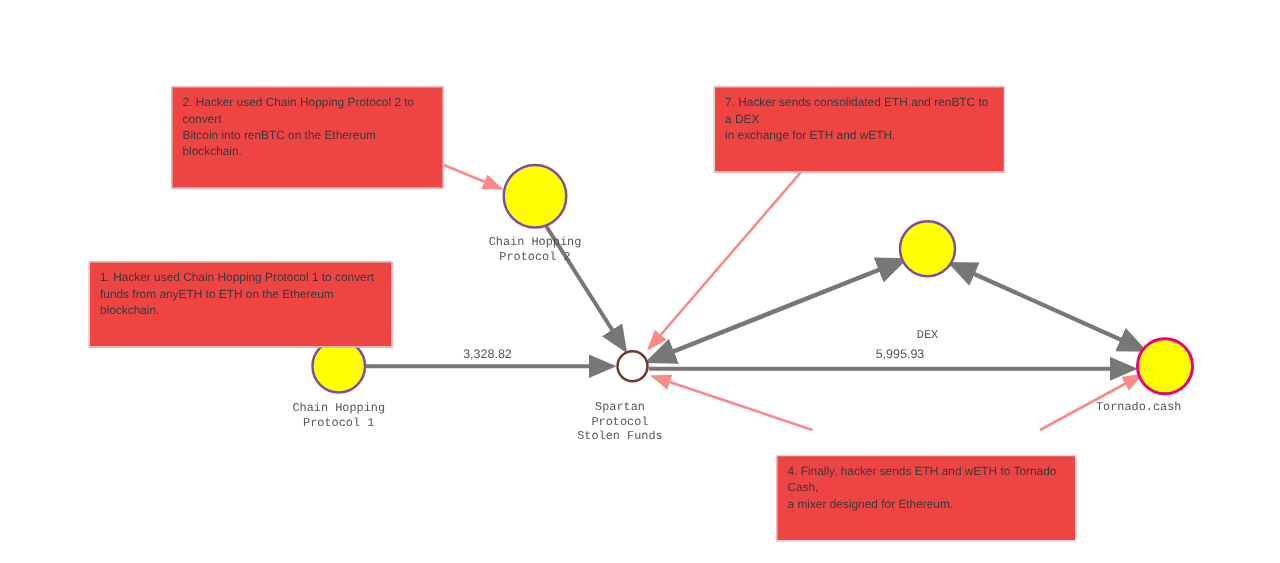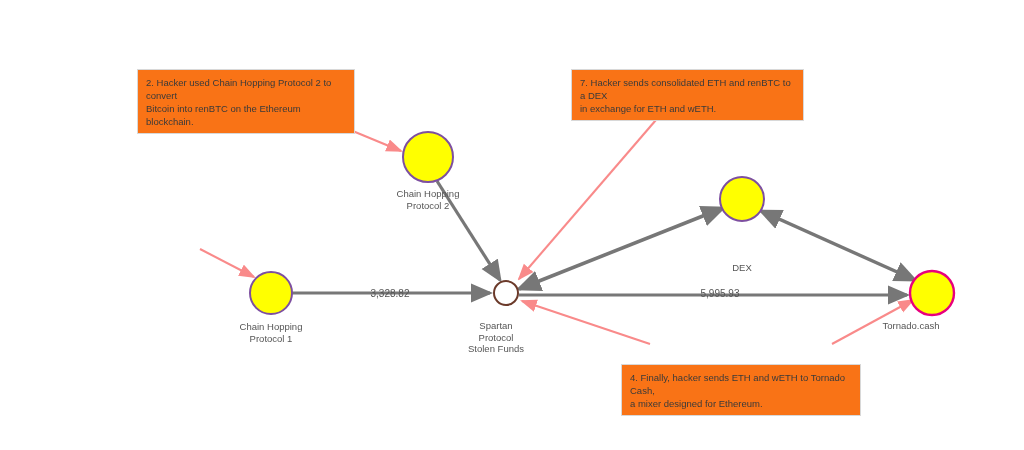--- a/index.html
+++ b/index.html
@@ -23,46 +23,45 @@
   }
   .graph-svg {
     position: absolute;
     left: 0;
     top: 0;
     width: 1024px;
     height: 450px;
   }
   .callout {
     position: absolute;
-    background: #f97316;
+    background: #ef4444;
     border: 1px solid #d8d8d8;
     color: #3a3a3a;
     font-size: 9.5px;
     line-height: 1.38;
-    padding: 6px 8px 5px 8px;
+    padding: 6px 8px 22px 8px;
     box-sizing: border-box;
     white-space: pre-line;
     font-family: "Liberation Sans", sans-serif;
   }
   .node-label {
     position: absolute;
     color: #555555;
     font-size: 9.5px;
     line-height: 1.22;
     text-align: center;
     white-space: pre-line;
-    font-family: Liberation Sans, sans-serif;
+    font-family: Liberation Mono, monospace;
   }
   .edge-label {
     position: absolute;
     color: #555555;
     font-size: 10px;
     text-align: center;
     font-family: "Liberation Sans", sans-serif;
-    margin-top: 10px;
   }
 </style>
 </head>
 <body>
 
 <div id="canvas">
 
   <svg class="graph-svg" viewBox="0 0 1024 450">
     <defs>
       <marker id="gray-arrow" markerWidth="7" markerHeight="7" refX="6" refY="3" orient="auto" markerUnits="strokeWidth">
@@ -121,20 +120,22 @@
 Protocol 2</div>
   <div class="node-label" style="left:436px; top:320px; width:120px;">Spartan
 Protocol
 Stolen Funds</div>
   <div class="node-label" style="left:682px; top:226px; width:120px;margin-top:36px;">DEX</div>
   <div class="node-label" style="left:851px; top:320px; width:120px;text-align:center;">Tornado.cash</div>
 
   <div class="edge-label" style="left:350px; top:278px; width:80px;">3,328.82</div>
   <div class="edge-label" style="left:680px; top:278px; width:80px;">5,995.93</div>
 
+  <div class="callout" style="left:71px; top:209px; width:243px;">1. Hacker used Chain Hopping Protocol 1 to convert
+funds from anyETH to ETH on the Ethereum blockchain.</div>
   <div class="callout" style="left:137px; top:69px; width:218px;">2. Hacker used Chain Hopping Protocol 2 to convert
 Bitcoin into renBTC on the Ethereum blockchain.</div>
   <div class="callout" style="left:571px; top:69px; width:233px;">7. Hacker sends consolidated ETH and renBTC to a DEX
 in exchange for ETH and wETH.</div>
   <div class="callout" style="left:621px; top:364px; width:240px;">4. Finally, hacker sends ETH and wETH to Tornado Cash,
 a mixer designed for Ethereum.</div>
 
 </div>
 
 </body></html>

